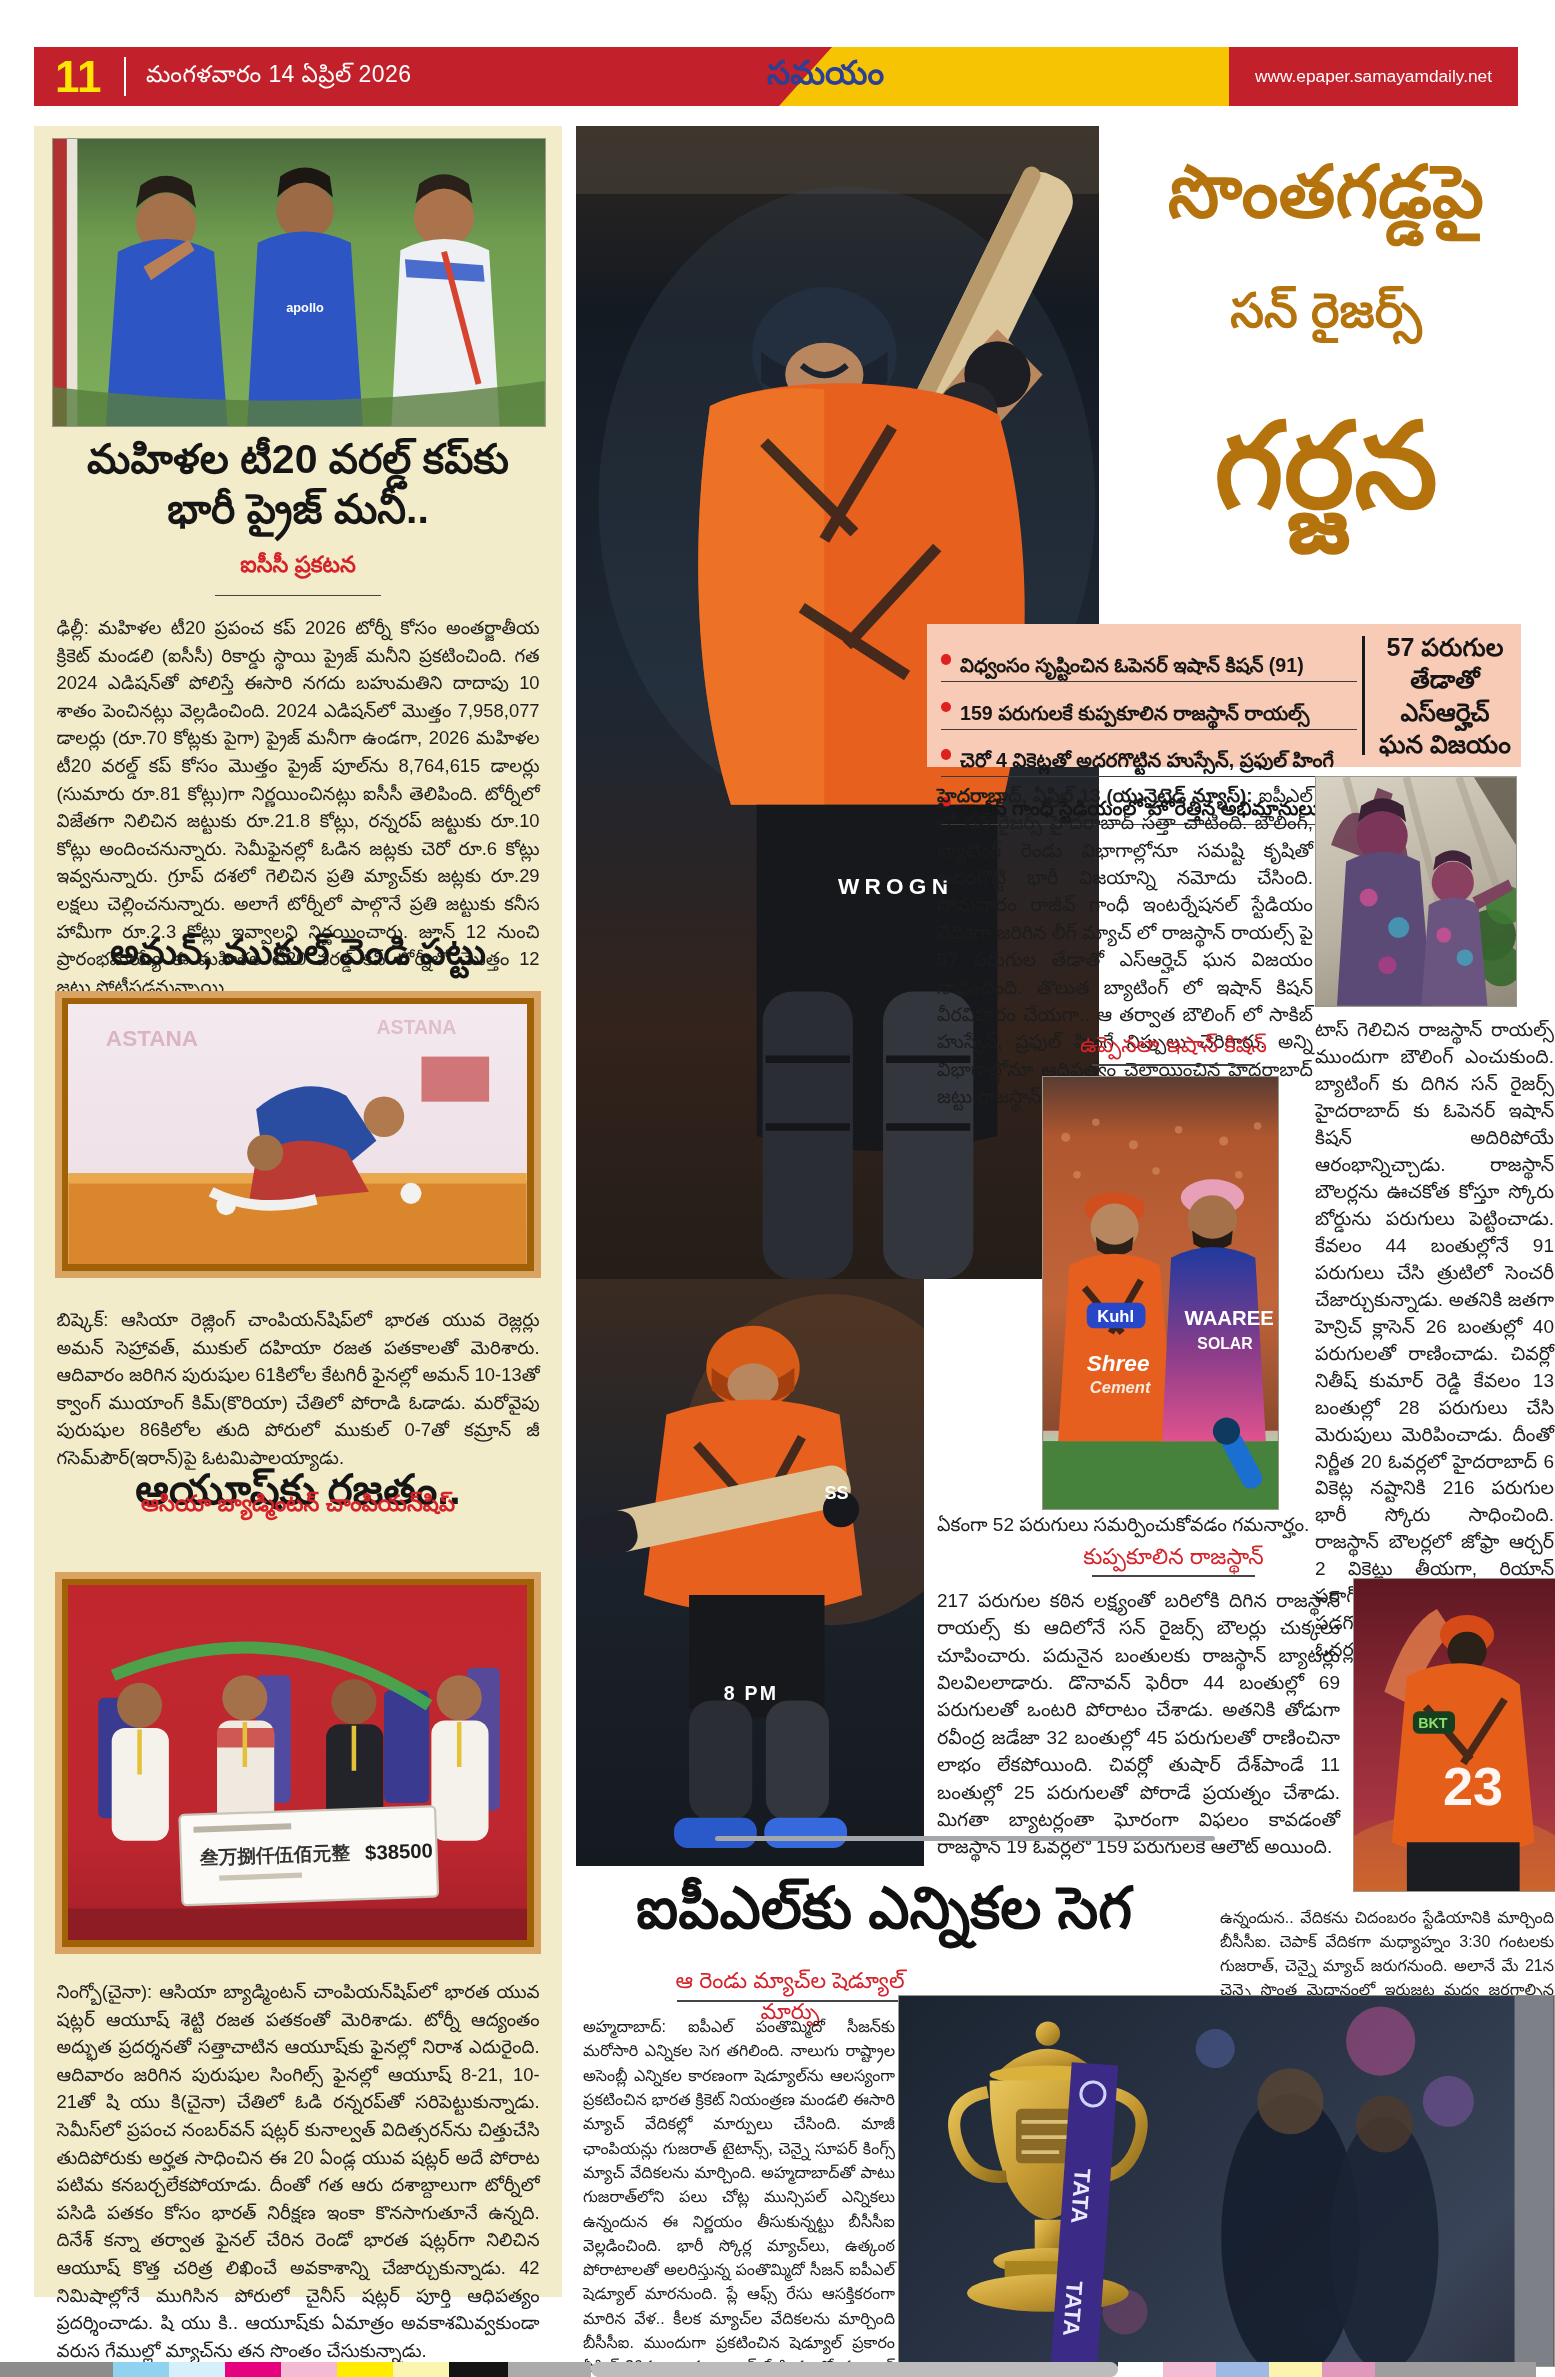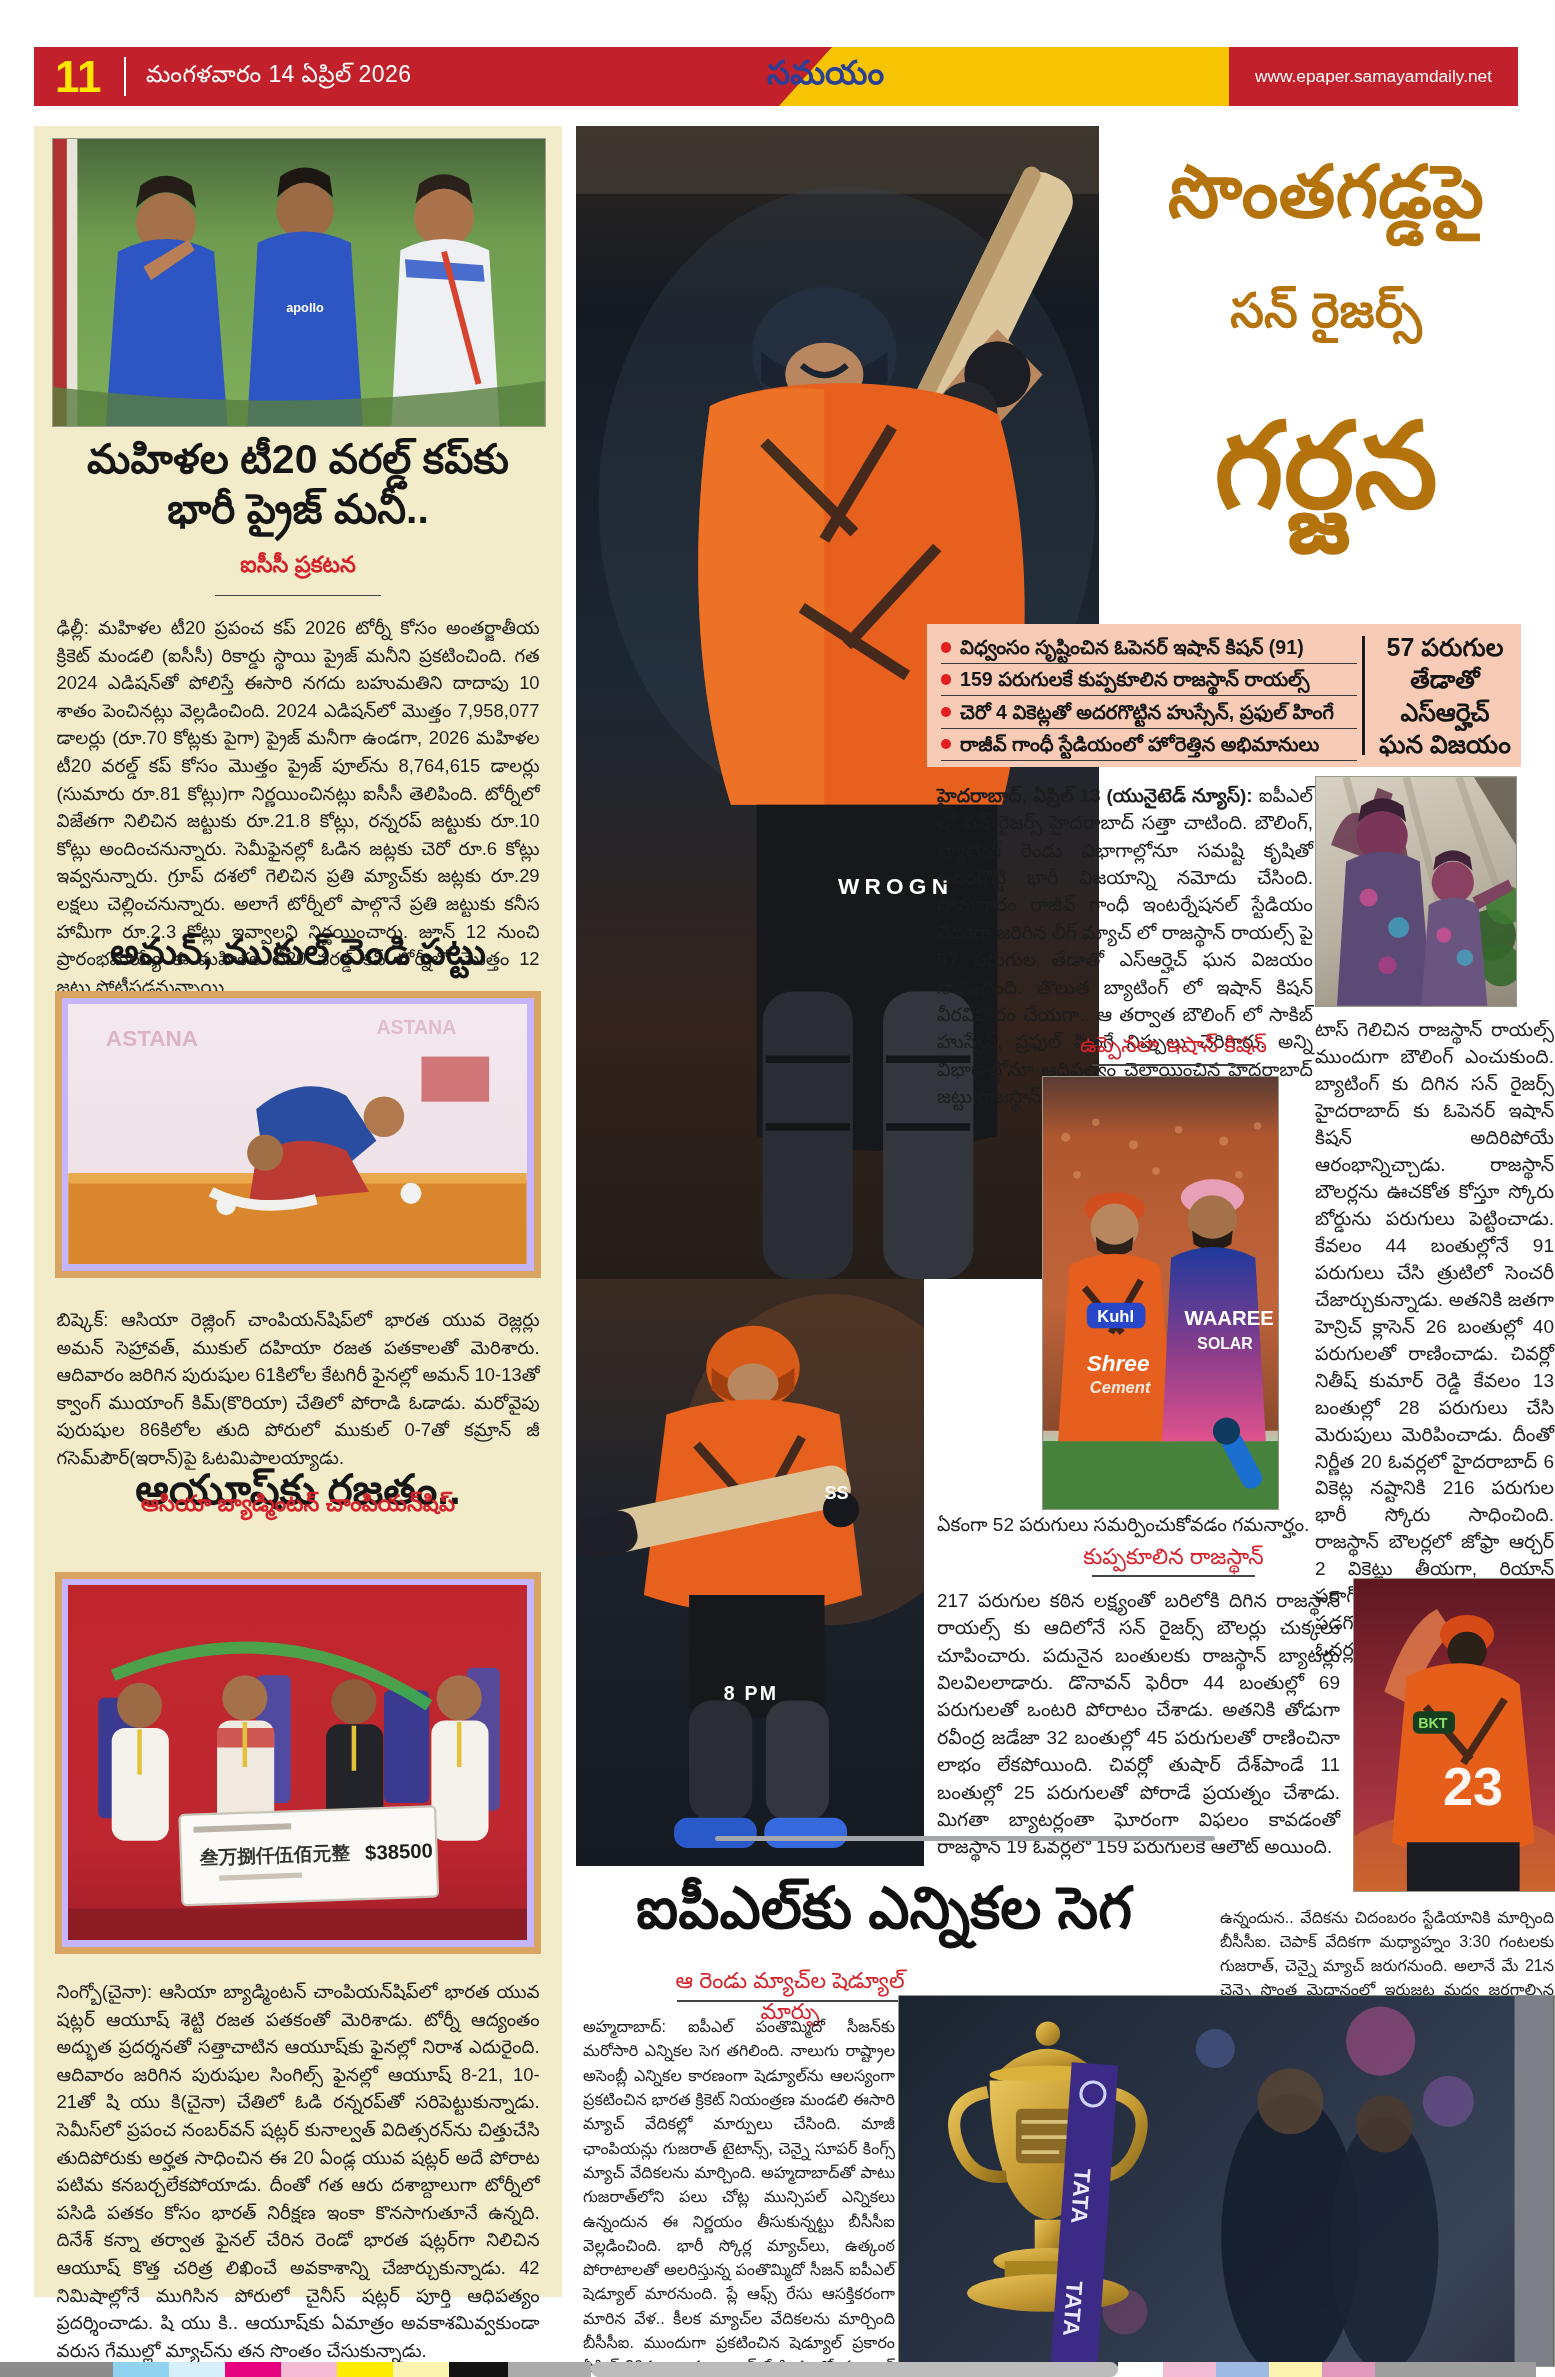--- a/index.html
+++ b/index.html
@@ -16,32 +16,32 @@
   .hdr-date{color:#ffffff;font-size:23px;font-weight:400;letter-spacing:0.4px;}
   .masthead{left:767px;top:53px;width:226px;height:48px;color:#2b3f94;font-size:33px;font-weight:800;
     display:flex;align-items:center;}
   .hdr-red-right{left:1229px;top:47px;width:289px;height:59px;background:#c2202a;display:flex;align-items:center;justify-content:center;}
   .hdr-url{color:#ffffff;font-size:17.3px;}
 
   
   .left-col{left:34px;top:126px;width:528px;height:2171px;background:#f2ecca;}
   .ph{position:absolute;overflow:hidden;border:0.8px solid #9a9a8a;}
   .ph svg{position:absolute;left:0;top:0;}
-  .tan-frame{position:absolute;border:7.5px solid #d9a362;background:#c4b5fd;box-sizing:border-box;}
+  .tan-frame{position:absolute;border:7.5px solid #d9a362;background:#a16207;box-sizing:border-box;}
   .lc-title{position:absolute;width:100%;text-align:center;color:#161616;font-weight:800;line-height:1.22;}
   .kicker{position:absolute;width:100%;text-align:center;color:#d5232b;font-weight:800;font-size:22.6px;}
   .kicker-rule{position:absolute;height:1.5px;background:#444;}
   .body-text{position:absolute;color:#1d1d1d;text-align:justify;}
   .lead-bold{font-weight:800;}
 
   
   .main-headline{color:#b5730e;font-weight:800;text-align:center;line-height:1;}
   .bullet-box{left:927px;top:624px;width:594px;height:143px;background:#f8cbb6;display:flex;align-items:stretch;}
   .bullet-list{width:430px;padding:10.5px 0 6px 13.5px;box-sizing:border-box;display:flex;flex-direction:column;justify-content:space-between;}
-  .bullet-row{display:flex;align-items:center;border-bottom:1.5px solid #3a3a3a;padding:1.5px 4.5px 4.5px 0;}
+  .bullet-row{display:flex;align-items:flex-start;border-bottom:1.5px solid #3a3a3a;padding:1.5px 4.5px 4.5px 0;margin-top:18px;}
   .bullet-dot{width:10.5px;height:10.5px;border-radius:50%;background:#e01f1f;margin-right:9px;flex:0 0 10.5px;}
   .bullet-txt{font-size:19.6px;font-weight:700;color:#161616;line-height:1.15;}
   .bullet-vr{width:3px;background:#1a1a1a;margin:12px 4.5px;}
   .score-cell{flex:1;display:flex;align-items:center;justify-content:center;text-align:center;
     font-size:25px;font-weight:800;color:#161616;white-space:pre-line;line-height:1.3;}
   .subhead{position:absolute;color:#d5232b;font-weight:400;font-size:22px;text-align:center;}
   .divider-bar{left:715px;top:1836px;width:500px;height:5.3px;background:#a3a7ac;border-radius:3px;}
 
   
   .bottom-headline{left:583px;top:1878px;width:602px;text-align:center;color:#111;font-weight:800;font-size:58px;line-height:1.05;}

